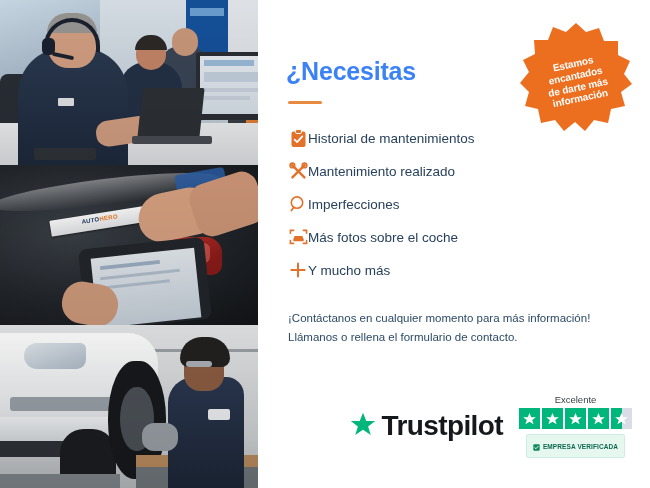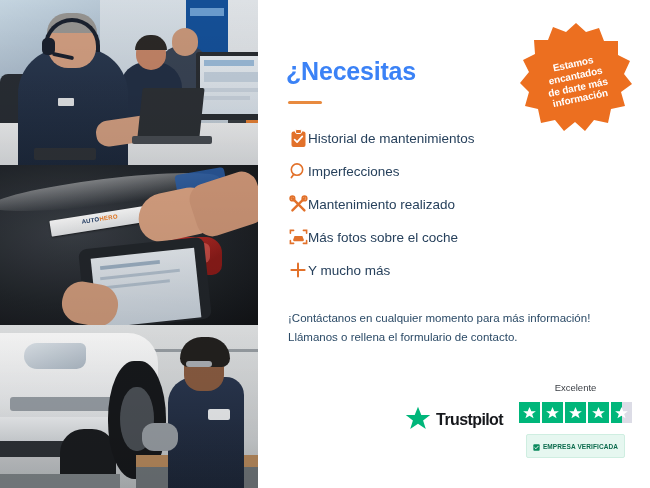--- a/index.html
+++ b/index.html
@@ -242,22 +242,22 @@
   }
 
   
   .trust {
     position: absolute;
     left: 28px; right: 18px; bottom: 30px;
     display: flex; align-items: center; justify-content: flex-end;
     gap: 16px;
   }
   .tp-logo { display: flex; align-items: center; gap: 5px; }
-  .tp-name { font-size: 16px; font-weight: bold; color: #16181c; letter-spacing: -.6px; }
-  .tp-right { display: flex; flex-direction: column; align-items: center; gap: 9px; }
+  .tp-name { font-size: 28px; font-weight: bold; color: #16181c; letter-spacing: -.6px; }
+  .tp-right { display: flex; flex-direction: column; align-items: center; gap: 3px; }
   .tp-excelente { font-size: 9.5px; color: #3b3f45; }
   .tp-stars { display: flex; gap: 2px; }
   .tp-star { width: 21px; height: 21px; background: #00b67a;
     display: flex; align-items: center; justify-content: center; position: relative; }
   .tp-star.half { background: #dcdce6; }
   .tp-star.half:before { content:""; position:absolute; left:0; top:0;
     width:50%; height:100%; background:#00b67a; }
   .tp-star svg { position: relative; z-index: 2; }
   .tp-verified {
     display: flex; align-items: center; gap: 3px;
@@ -372,40 +372,40 @@
             <rect x="1.5" y="2.5" width="14" height="15.5" rx="2" fill="#e2712a"></rect>
             <rect x="5.5" y="0.5" width="6" height="4" rx="1.4" fill="#e2712a" stroke="#ffffff" stroke-width="1"></rect>
             <path d="M4.6 10.6 L7.1 13.1 L12.3 7.4" stroke="#ffffff" stroke-width="1.7" fill="none" stroke-linecap="round" stroke-linejoin="round"></path>
           </svg>
         </span>
         <span class="f-label">Historial de mantenimientos</span>
       </li>
 
       <li class="feature">
         <span class="f-icon">
-          <svg width="18" height="18" viewBox="0 0 18 18">
-            <circle cx="8" cy="7.6" r="5.7" fill="none" stroke="#e2712a" stroke-width="1.6"></circle>
-            <line x1="4.6" y1="12.4" x2="2.4" y2="15.6" stroke="#e2712a" stroke-width="1.7" stroke-linecap="round"></line>
-          </svg>
-        </span>
-        <span class="f-label">Imperfecciones</span>
-      </li>
-
-      <li class="feature">
-        <span class="f-icon">
           <svg width="19" height="19" viewBox="0 0 19 19">
             <g stroke="#e2712a" stroke-width="2.4" stroke-linecap="round">
               <line x1="3.2" y1="3.2" x2="15.4" y2="15.4"></line>
               <line x1="15.6" y1="3.2" x2="3.4" y2="15.4"></line>
             </g>
             <circle cx="3.4" cy="3.4" r="2.2" fill="none" stroke="#e2712a" stroke-width="1.8"></circle>
             <circle cx="15.5" cy="3.4" r="2.2" fill="none" stroke="#e2712a" stroke-width="1.8"></circle>
           </svg>
         </span>
         <span class="f-label">Mantenimiento realizado</span>
+      </li>
+
+      <li class="feature">
+        <span class="f-icon">
+          <svg width="18" height="18" viewBox="0 0 18 18">
+            <circle cx="8" cy="7.6" r="5.7" fill="none" stroke="#e2712a" stroke-width="1.6"></circle>
+            <line x1="4.6" y1="12.4" x2="2.4" y2="15.6" stroke="#e2712a" stroke-width="1.7" stroke-linecap="round"></line>
+          </svg>
+        </span>
+        <span class="f-label">Imperfecciones</span>
       </li>
 
       <li class="feature">
         <span class="f-icon">
           <svg width="19" height="18" viewBox="0 0 19 18">
             <g stroke="#e2712a" stroke-width="1.6" fill="none" stroke-linecap="round">
               <path d="M1.4 5.2 V2.4 H4.6"></path>
               <path d="M14.4 2.4 H17.6 V5.2"></path>
               <path d="M17.6 12.6 V15.4 H14.4"></path>
               <path d="M4.6 15.4 H1.4 V12.6"></path>

